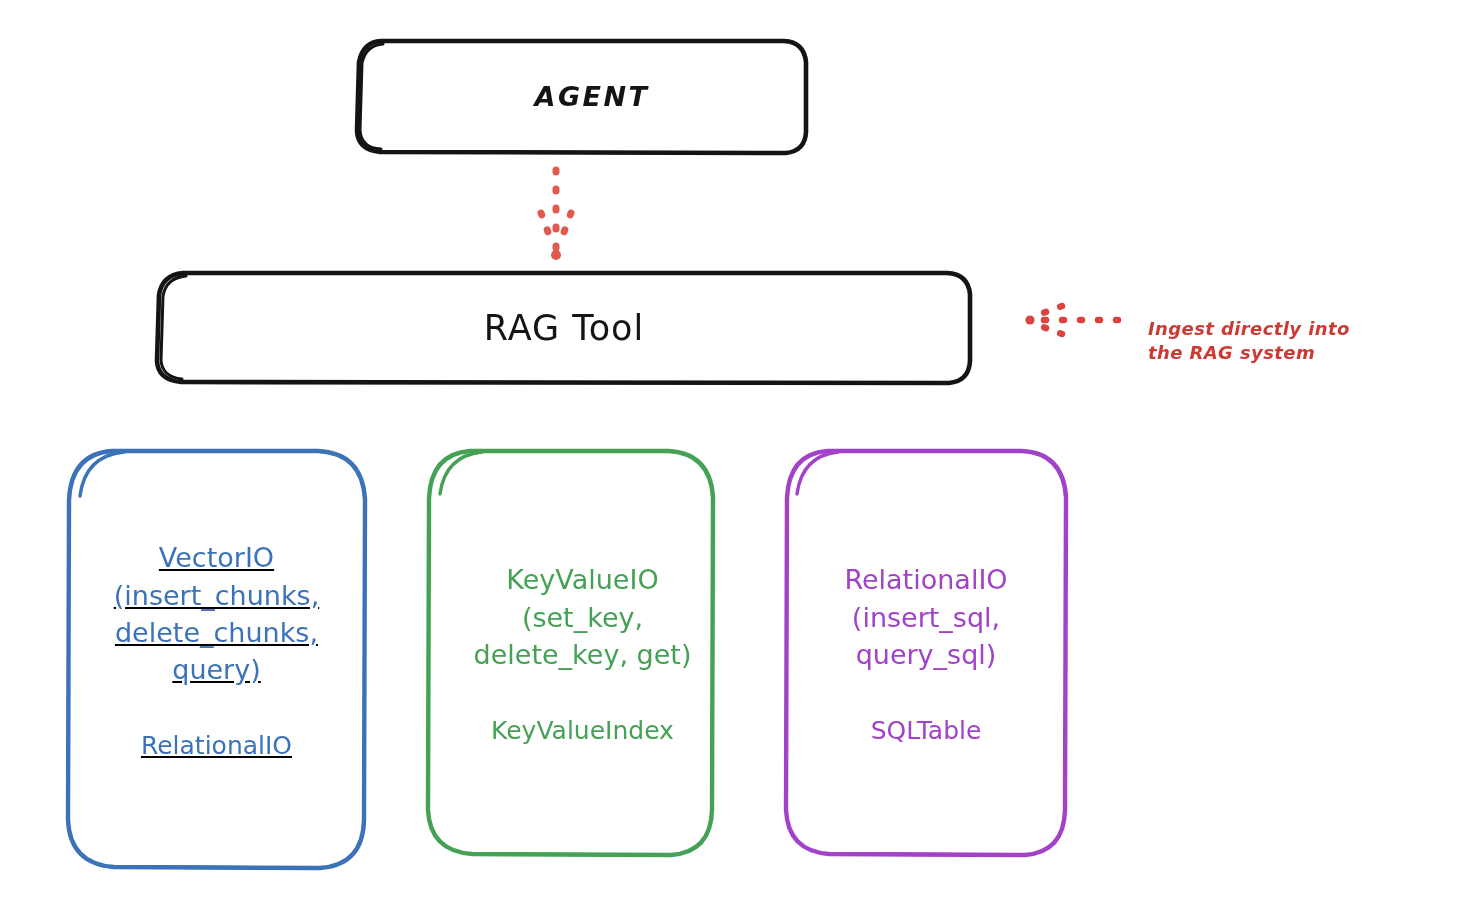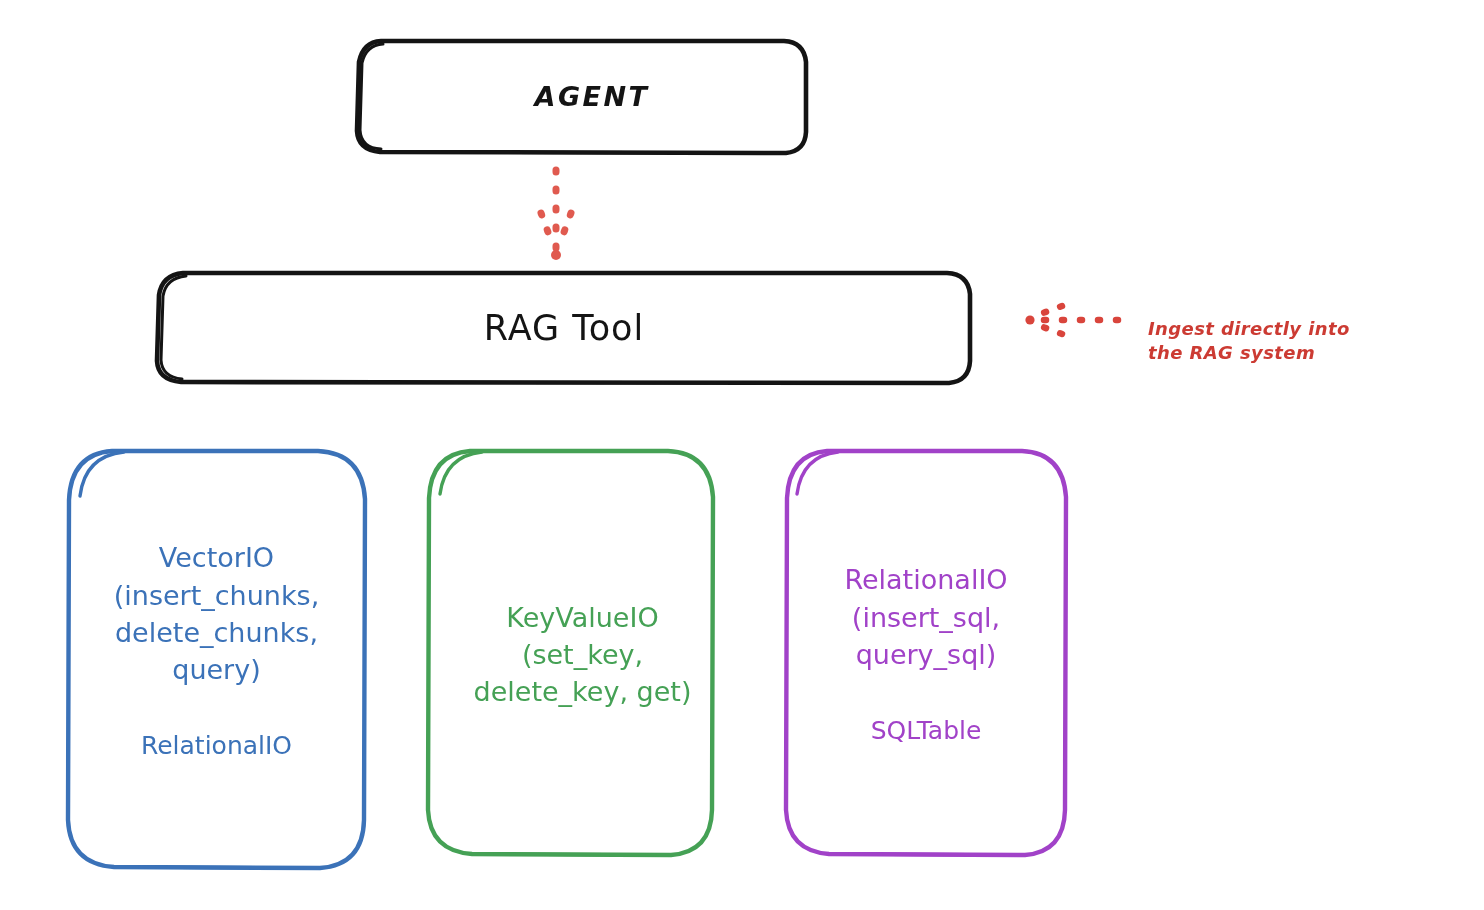--- a/index.html
+++ b/index.html
@@ -66,20 +66,21 @@
     letter-spacing: 1px;
   }
 
   
   #node-vectorio {
     left: 68px;
     top: 450px;
     width: 297px;
     height: 418px;
     padding: 0 14px;
+    text-decoration: underline;
   }
   #node-keyvalueio {
     left: 428px;
     top: 450px;
     width: 285px;
     height: 405px;
     padding: 0 10px;
     margin-left: 12px;
   }
   #node-relationalio {
@@ -209,20 +210,21 @@
 query)</span>
       <span class="provider-index">RelationalIO</span>
     </div>
   </div>
 
   <div class="node" id="node-keyvalueio">
     <div class="provider-inner">
       <span class="provider-api">KeyValueIO
 (set_key,
 delete_key, get)</span>
+      <span class="provider-index">KeyValueIndex</span>
     </div>
   </div>
 
   <div class="node" id="node-relationalio">
     <div class="provider-inner">
       <span class="provider-api">RelationalIO
 (insert_sql,
 query_sql)</span>
       <span class="provider-index">SQLTable</span>
     </div>

